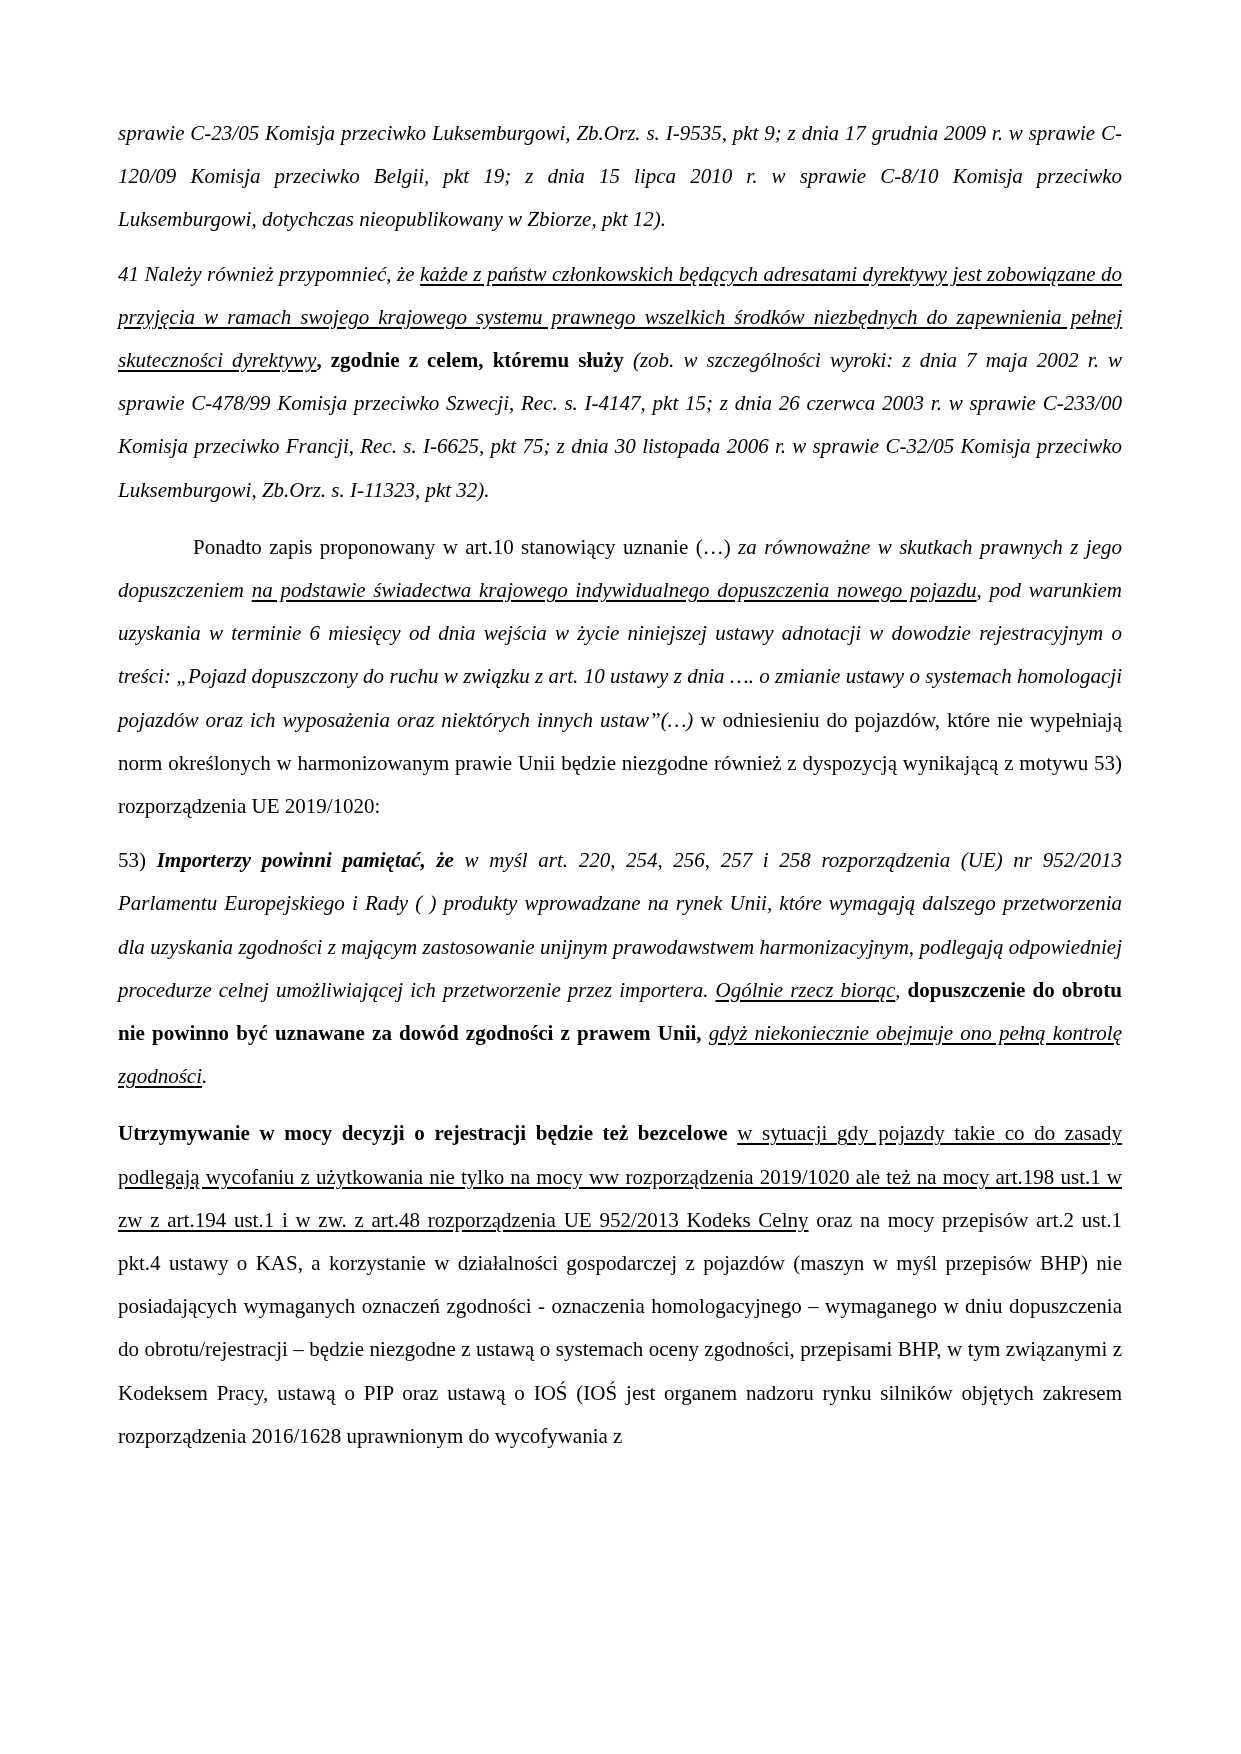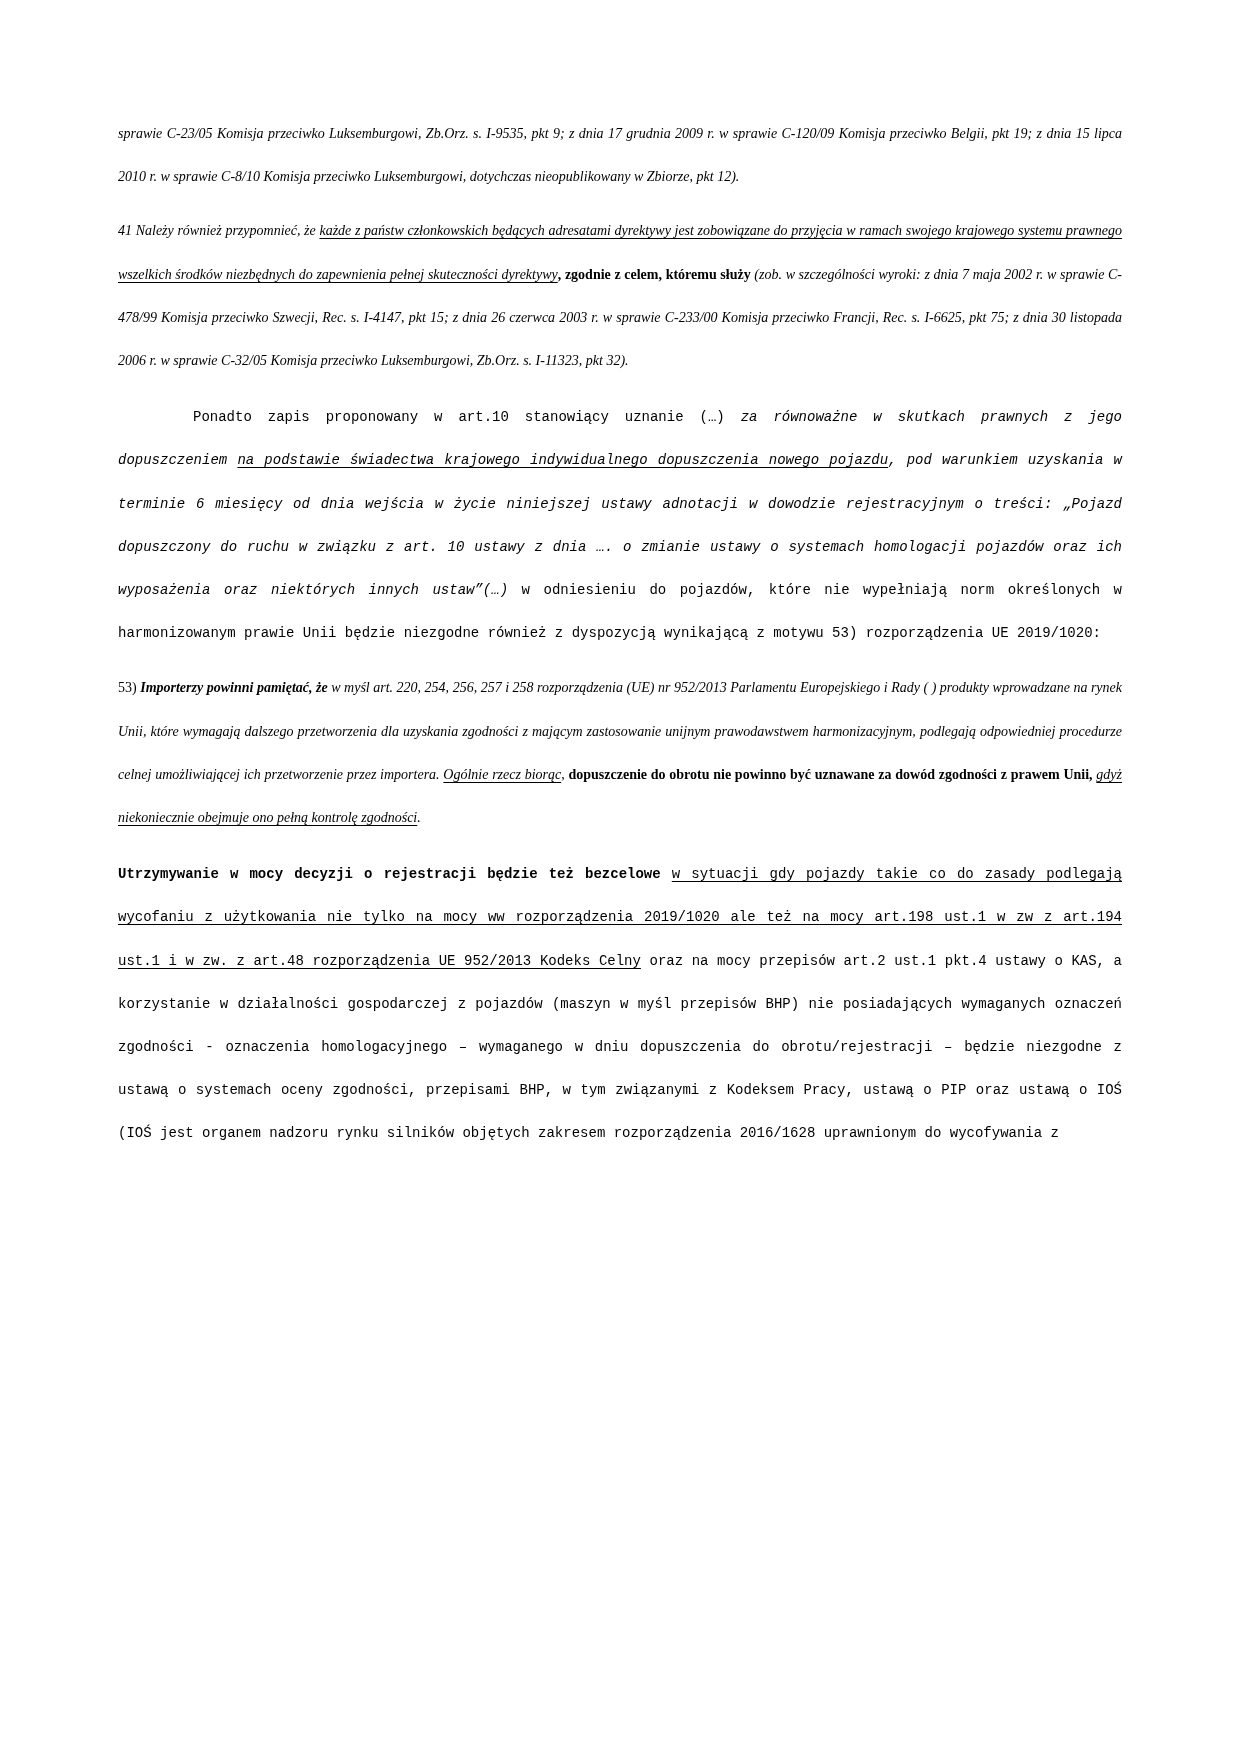--- a/index.html
+++ b/index.html
@@ -16,26 +16,26 @@
       color: #000000;
     }
     .page {
       position: absolute;
       left: 118px;
       top: 112px;
       width: 1004px;
     }
     p {
       margin: 0;
-      font-size: 14px;
+      font-size: 21px;
       line-height: 43.2px;
       text-align: justify;
     }
     .p-gap { margin-top: 11px; }
-    .p-gap-lg { margin-top: 14px; font-family: Liberation Mono, monospace; }
+    .p-gap-lg { margin-top: 14px; }
     .indent { text-indent: 75px; }
     .i { font-style: italic; }
     .b { font-weight: bold; }
     .u { text-decoration: underline; text-underline-offset: 3px; }
   </style>
 </head>
 <body>
 
 <div class="page">
 

